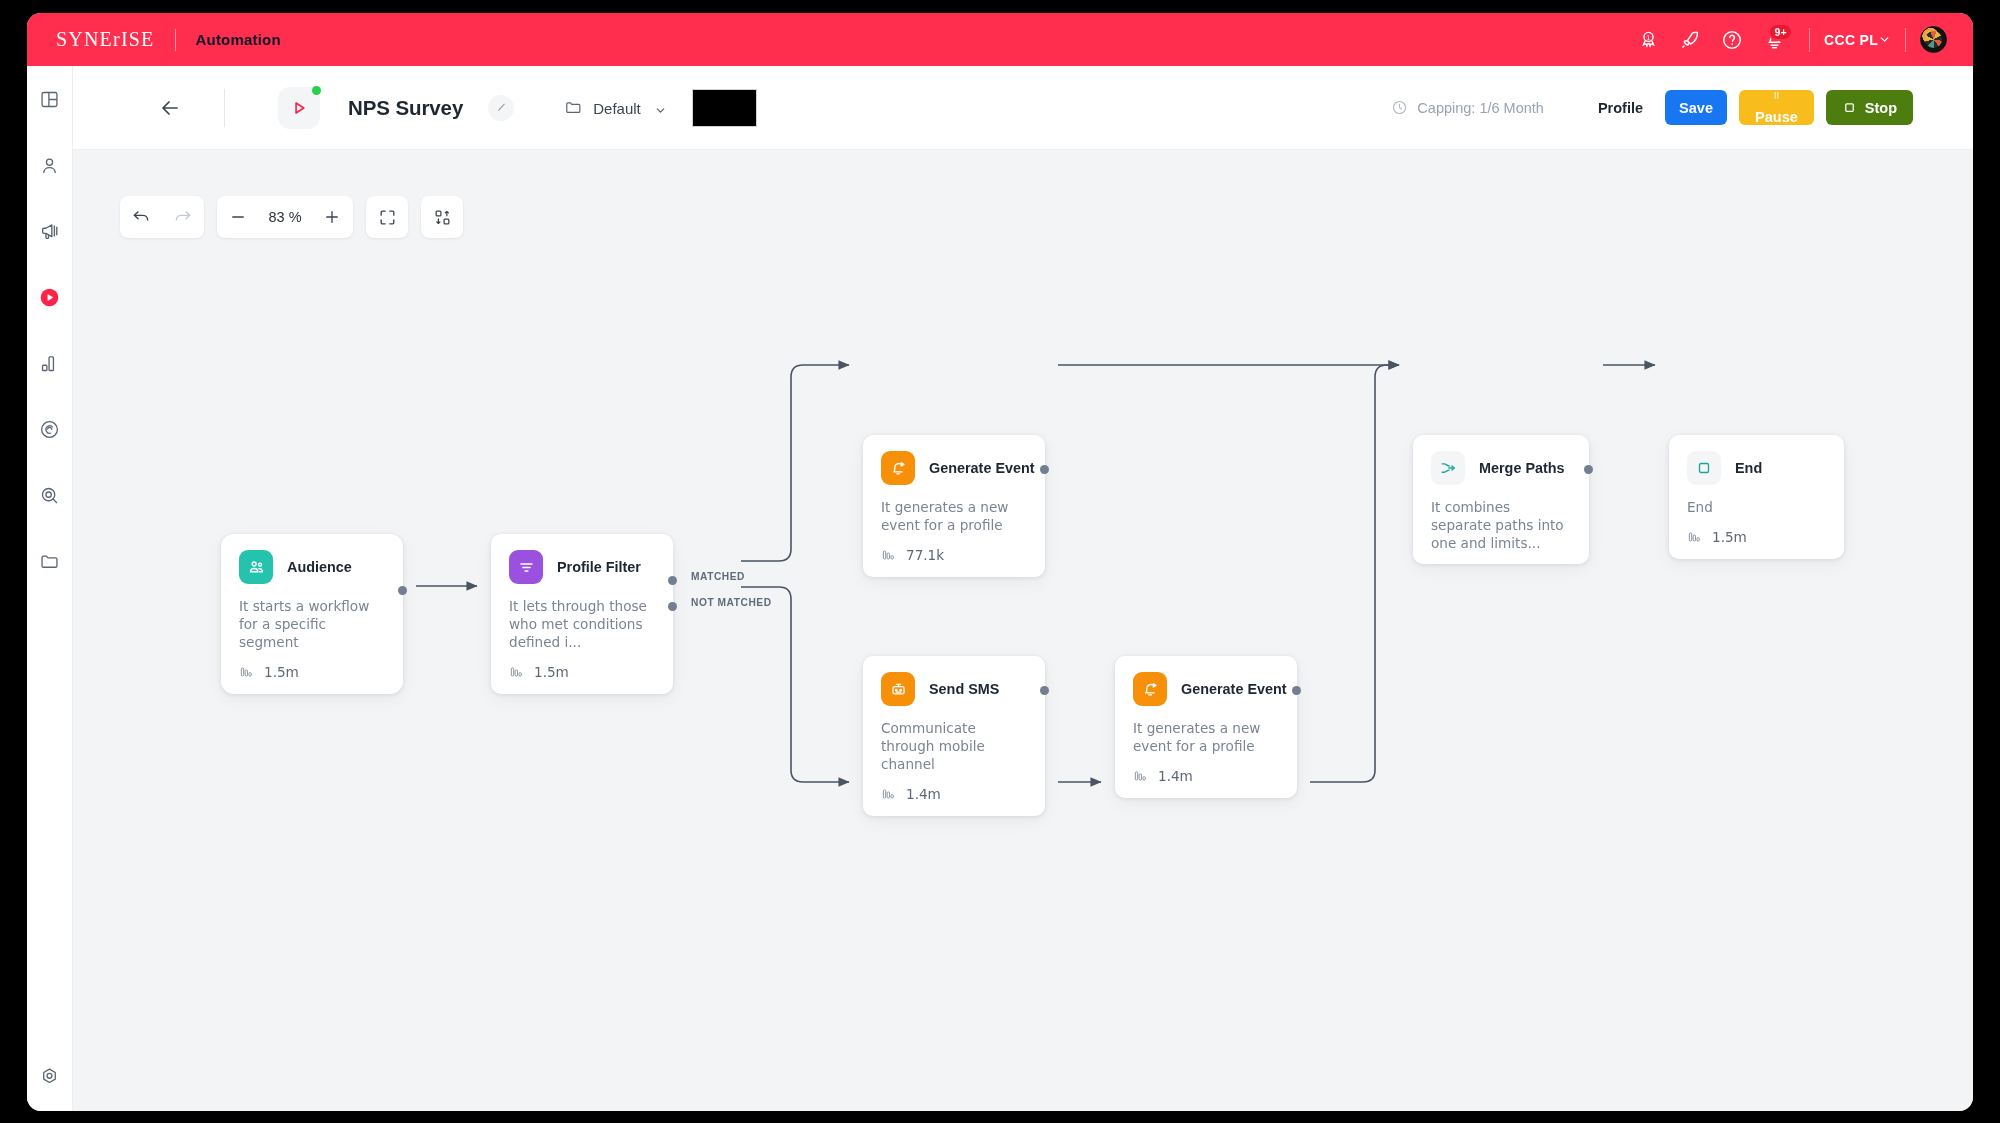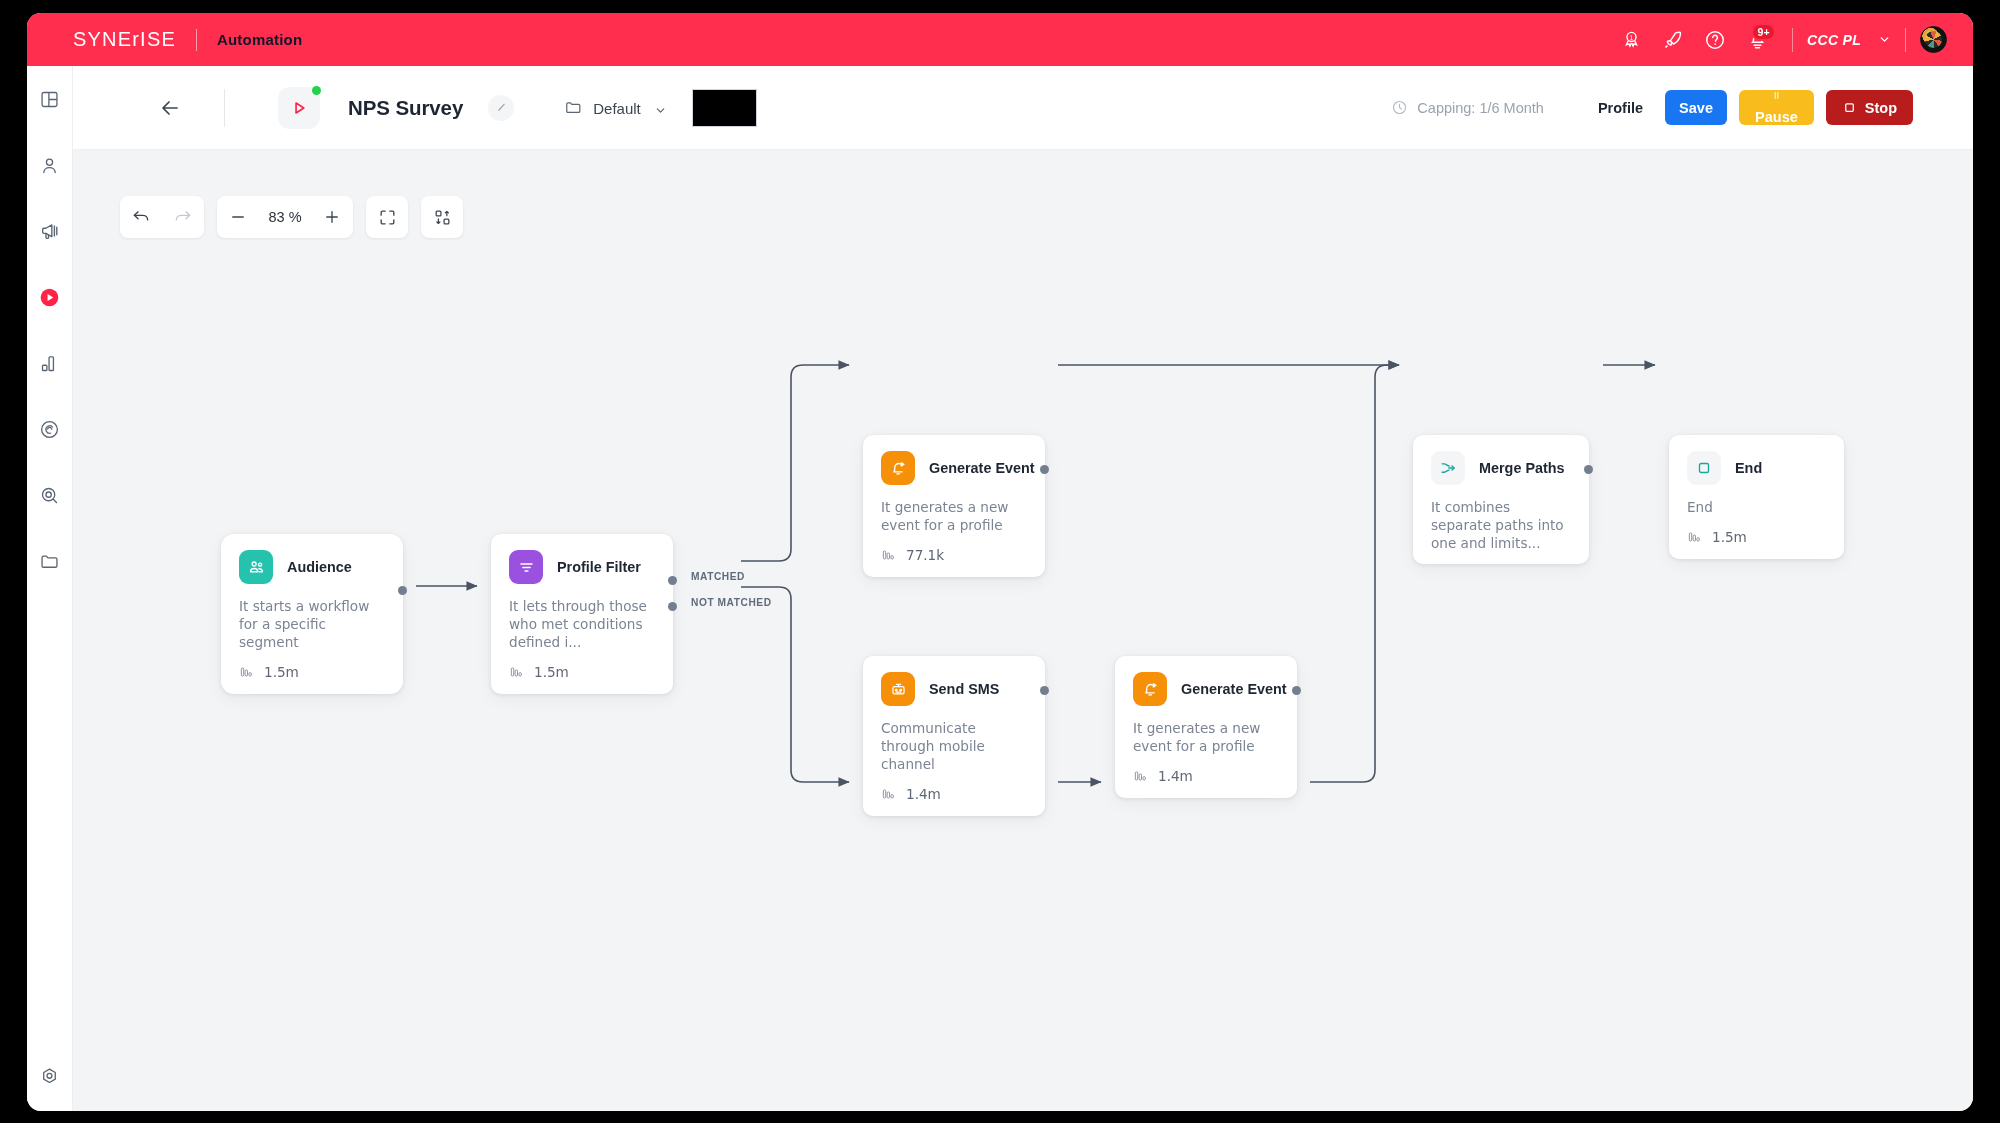--- a/index.html
+++ b/index.html
@@ -18,25 +18,25 @@
     overflow: hidden;
   }
 
   
   .topbar {
     position: absolute; left: 0; top: 0; width: 1946px; height: 53px;
     background: #ff2d4e;
     display: flex; align-items: center;
   }
   .brand-logo {
-    margin-left: 46px;
+    margin-left: 29px;
     color: #ffffff;
     font-size: 20px; font-weight: 400;
     letter-spacing: 1.2px;
-    font-family: Liberation Sans, sans-serif;
+    font-family: Liberation Serif, serif;
   }
   .brand-sep {
     width: 1px; height: 22px; background: rgba(255,255,255,.55);
     margin: 0 20px;
   }
   .brand-module {
     color: #0f172a; font-size: 15px; font-weight: 700;
     letter-spacing: .2px;
   }
   .topbar-right {
@@ -53,21 +53,21 @@
     position: absolute; top: 4px; left: 15px;
     background: #e8182f; color: #fff; border: 2px solid #ff2d4e;
     border-radius: 9px; height: 18px; min-width: 25px;
     font-size: 10.5px; font-weight: 700;
     display: flex; align-items: center; justify-content: center;
     letter-spacing: .2px;
   }
   .tb-div { width:1px; height: 24px; background: rgba(255,255,255,.45); margin: 0 14px; }
   .tb-account {
     color: #fff; font-size: 14px; font-weight: 700; letter-spacing: .3px;
-    display: flex; align-items: center; gap: 17px; font-style: italic;
+    display: flex; align-items: center; gap: 0;
   }
   .avatar {
     width: 27px; height: 27px; border-radius: 50%;
     background: radial-gradient(circle at 38% 36%, #f2c44a 0 22%, #e8a33a 23% 36%, #111 37%);
     position: relative; overflow: hidden;
     border: 1px solid #111;
   }
   .avatar::after{
     content:""; position:absolute; inset:4px; border-radius:50%;
     background:
@@ -131,21 +131,21 @@
     margin-right: 44px;
   }
   .btn {
     border: none; border-radius: 6px; font-size: 14.5px; font-weight: 700;
     height: 35px; display: inline-flex; align-items: center; justify-content: center;
     gap: 8px; padding: 0 16px; cursor: pointer; font-family: "Liberation Sans", sans-serif;
   }
   .btn-cancel { background: transparent; color: #1e2633; padding: 0 10px; }
   .btn-save { background: #1976f2; color: #fff; margin-left: 12px; width: 62px; padding:0; }
   .btn-pause { background: #f8bd1c; color: #fff; margin-left: 12px; flex-direction: column; }
-  .btn-stop { background: #b91c1c; color: #fff; margin-left: 12px; }
+  .btn-stop { background: #4d7c0f; color: #fff; margin-left: 12px; }
 
   
   .canvas {
     position: absolute; left: 46px; top: 137px; width: 1900px; height: 961px;
     background: #f3f4f6; overflow: hidden;
   }
 
   .zoom-toolbar {
     position: absolute; left: 47px; top: 46px; display: flex; gap: 13px; z-index: 20;
   }

